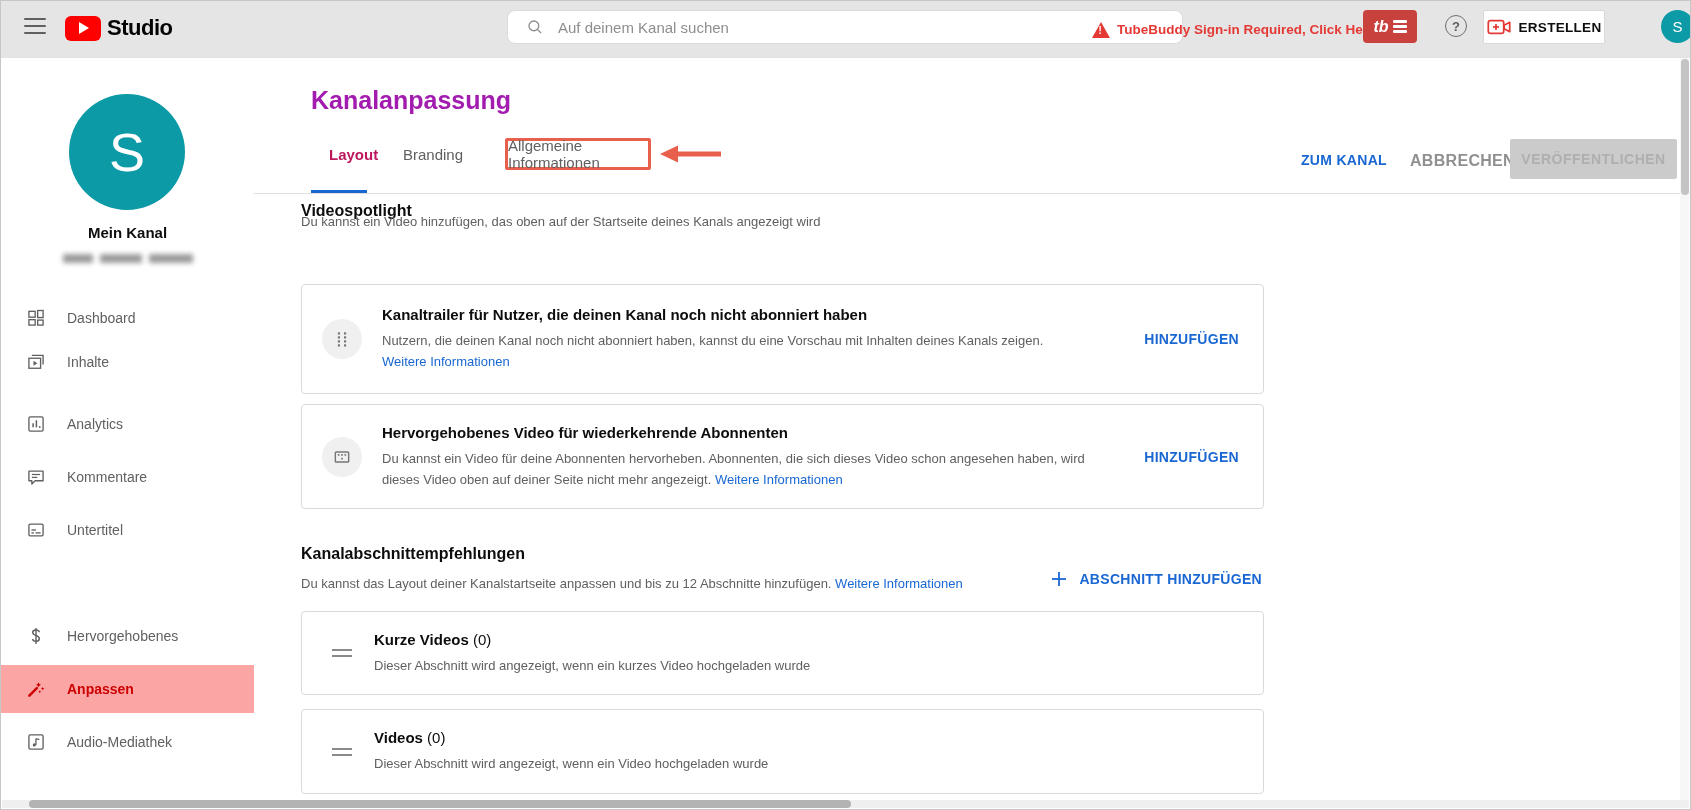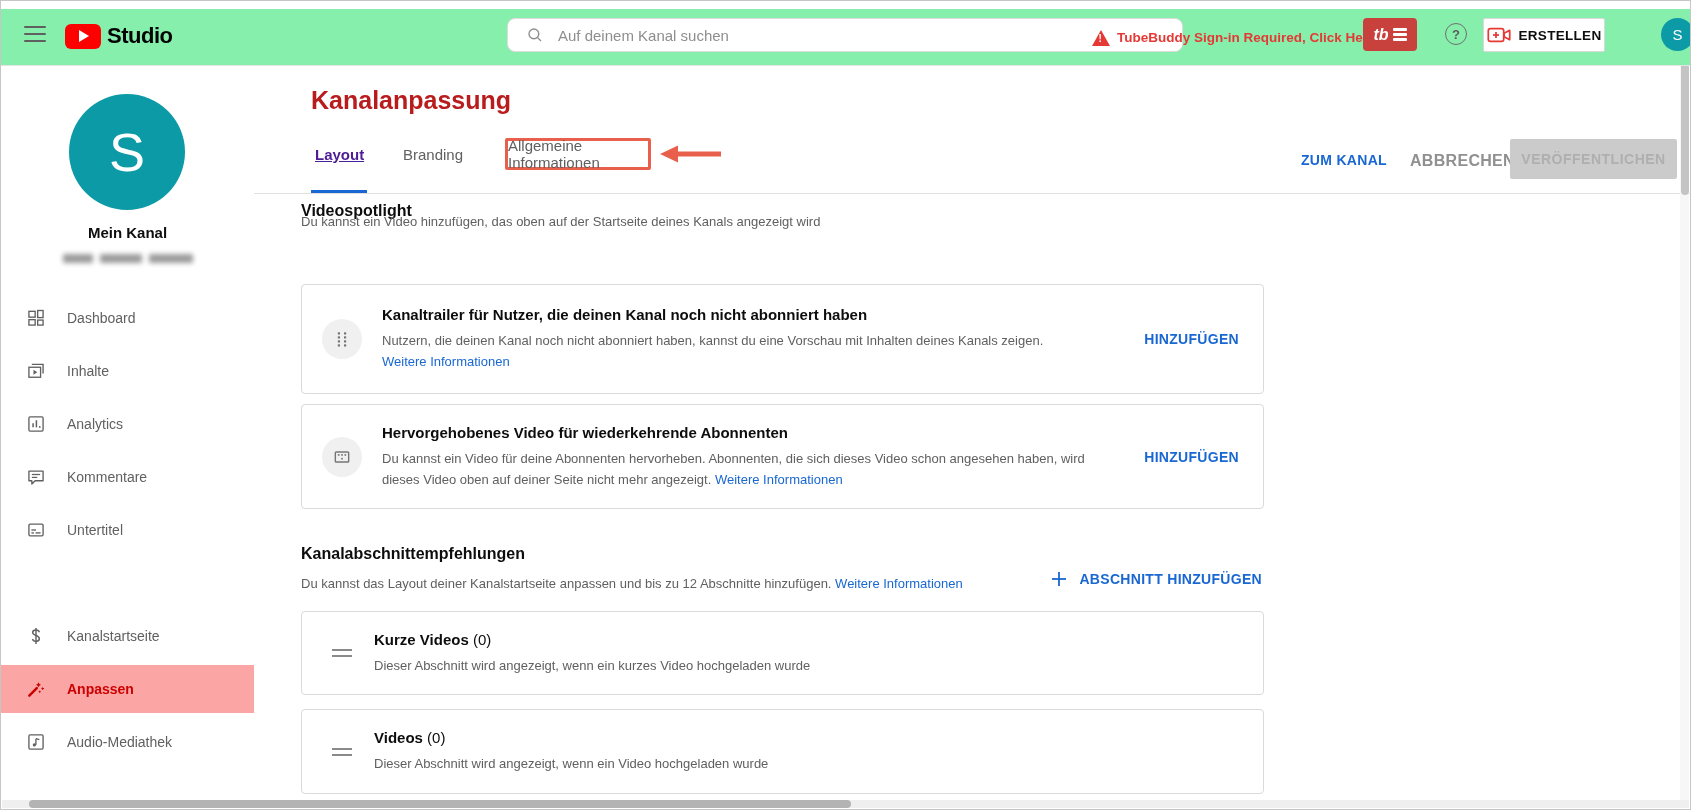--- a/index.html
+++ b/index.html
@@ -1,21 +1,21 @@
 <!DOCTYPE html>
 <html><head>
 <meta charset="utf-8">
 <style>
   * { margin:0; padding:0; box-sizing:border-box; }
   html,body { background:#fff; }
   body { font-family:"Liberation Sans","DejaVu Sans",sans-serif; color:#0d0d0d; }
   .app { position:relative; width:1691px; height:810px; background:#fff; border:1px solid #c6c6c6; overflow:hidden; }
 
   
-  .topbar { position:absolute; left:0; top:8px; width:100%; height:57px; background:#86efac; border-bottom:1px solid #e3e3e3; z-index:10; }
+  .topbar { position:absolute; left:0; top:0; width:100%; height:57px; background:#e5e5e5; border-bottom:1px solid #e3e3e3; z-index:10; }
   .hamburger { position:absolute; left:23px; top:17px; width:22px; height:16px; cursor:pointer; }
   .hamburger span { display:block; height:2px; background:#606060; margin-bottom:5px; border-radius:1px; }
   .logo { position:absolute; left:64px; top:14px; display:flex; align-items:center; cursor:pointer; }
   .playbtn { width:36px; height:25px; background:#f00; border-radius:6px; position:relative; }
   .playbtn:after { content:""; position:absolute; left:14px; top:6.5px; border-left:10px solid #fff; border-top:6px solid transparent; border-bottom:6px solid transparent; }
   .logo-text { font-size:22px; font-weight:700; letter-spacing:-0.5px; color:#030303; margin-left:6px; }
   .search { position:absolute; left:506px; top:9px; width:676px; height:34px; border:1px solid #dcdcdc; border-radius:8px; display:flex; align-items:center; background:#fff; }
   .search svg { margin-left:18px; }
   .search input { border:none; outline:none; flex:1; margin-left:14px; font-size:15px; color:#606060; font-family:inherit; background:transparent; }
   .search input::placeholder { color:#8e8e8e; }
@@ -38,23 +38,23 @@
   .ch-blur { position:absolute; left:0; top:196px; width:253px; display:flex; justify-content:center; gap:7px; filter:blur(2.5px); }
   .ch-blur i { display:block; height:9px; background:#9b9b9b; border-radius:1px; }
   .nav-item { position:absolute; left:0; width:253px; height:48px; display:flex; align-items:center; cursor:pointer; }
   .nav-item .nicon { width:22px; height:22px; margin-left:24px; display:flex; align-items:center; justify-content:center; }
   .nav-item .nlabel { margin-left:20px; font-size:14px; color:#606060; }
   .nav-item.active { background:#fca5a5; }
   .nav-item.active .nlabel { color:#c00; font-weight:700; }
 
   
   .main { position:absolute; left:253px; top:57px; right:0; bottom:0; background:#fff; }
-  .page-title { position:absolute; left:57px; top:28px; font-size:25px; font-weight:700; color:#b91c1c; }
+  .page-title { position:absolute; left:57px; top:28px; font-size:25px; font-weight:700; color:#a21caf; }
   .tab { position:absolute; top:88px; font-size:15px; color:#606060; font-weight:400; cursor:pointer; }
-  .tab.t0 { left:61px; color:#4c1d95; font-weight:700;text-decoration:underline; }
+  .tab.t0 { left:75px; color:#be185d; font-weight:700; }
   .tab.t1 { left:149px; }
   .tab-underline { position:absolute; left:57px; top:132px; width:56px; height:3px; background:#1967d2; }
   .anno-box { position:absolute; left:251px; top:80px; width:146px; height:32px; border:3px solid #e8604c; border-radius:2px; display:flex; align-items:center; justify-content:center; }
   .anno-box .tab-in { font-size:15px; color:#606060; cursor:pointer; }
   .anno-arrow { position:absolute; left:404px; top:85px; }
   .zum-kanal { position:absolute; left:1047px; top:94px; font-size:14px; font-weight:700; color:#1967d2; letter-spacing:0.3px; cursor:pointer; }
   .abbrechen { position:absolute; left:1156px; top:94px; font-size:16px; font-weight:700; color:#909090; letter-spacing:0.3px; cursor:pointer; }
   .publish { position:absolute; left:1256px; top:81px; width:167px; height:40px; background:#cbcbcb; border:none; border-radius:2px; font-family:inherit; font-size:14px; font-weight:700; color:#afafaf; letter-spacing:0.5px; }
   .tabs-divider { position:absolute; left:0; top:135px; right:0; height:1px; background:#e0e0e0; }
 
@@ -157,21 +157,21 @@
               <rect x="3.5" y="4" width="7.5" height="7"></rect>
               <rect x="14" y="3" width="6.5" height="8.5"></rect>
               <rect x="3.5" y="14" width="7.5" height="6.5"></rect>
               <rect x="14" y="14.5" width="6.5" height="6"></rect>
             </g>
           </svg>
       </span>
       <span class="nlabel">Dashboard</span>
     </div>
 
-    <div class="nav-item" style="top:289px">
+    <div class="nav-item" style="top:280px">
       <span class="nicon">
         <svg width="20" height="20" viewBox="0 0 24 24">
             <g fill="none" stroke="#606060" stroke-width="1.6">
               <path d="M7 4 H20.5 V15"></path>
               <rect x="3.5" y="7.5" width="14" height="12"></rect>
             </g>
             <path d="M9 10.5 L13.5 13.5 L9 16.5 Z" fill="#606060"></path>
           </svg>
       </span>
       <span class="nlabel">Inhalte</span>
@@ -213,21 +213,21 @@
     </div>
 
 
     <div class="nav-item" style="top:554px">
       <span class="nicon">
         <svg width="20" height="20" viewBox="0 0 24 24">
             <path d="M16 7.5 C16 5.5 14.2 4.8 12 4.8 C9.8 4.8 8 5.8 8 7.8 C8 12 16 10.5 16 15.2 C16 17.2 14.2 18.2 12 18.2 C9.8 18.2 8 17.5 8 15.5" fill="none" stroke="#606060" stroke-width="1.7"></path>
             <line x1="12" y1="2.5" x2="12" y2="21.5" stroke="#606060" stroke-width="1.7"></line>
           </svg>
       </span>
-      <span class="nlabel">Kanalstartseite</span>
+      <span class="nlabel">Hervorgehobenes</span>
     </div>
 
     <div class="nav-item active" style="top:607px">
       <span class="nicon">
         <svg width="20" height="20" viewBox="0 0 24 24">
             <line x1="4" y1="20" x2="13" y2="11" stroke="#c00" stroke-width="3" stroke-linecap="round"></line>
             <path d="M15 4 l1 2 l2 1 l-2 1 l-1 2 l-1 -2 l-2 -1 l2 -1 Z" fill="#c00"></path>
             <path d="M20 9.5 l0.7 1.3 l1.3 0.7 l-1.3 0.7 l-0.7 1.3 l-0.7 -1.3 l-1.3 -0.7 l1.3 -0.7 Z" fill="#c00"></path>
             <path d="M16.5 13.5 l0.6 1.2 l1.2 0.6 l-1.2 0.6 l-0.6 1.2 l-0.6 -1.2 l-1.2 -0.6 l1.2 -0.6 Z" fill="#c00"></path>
           </svg>

